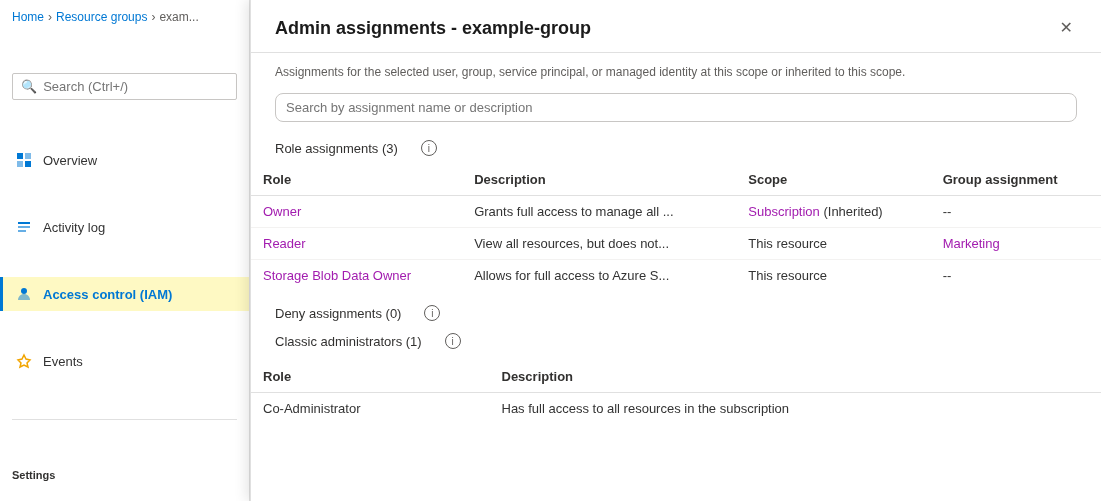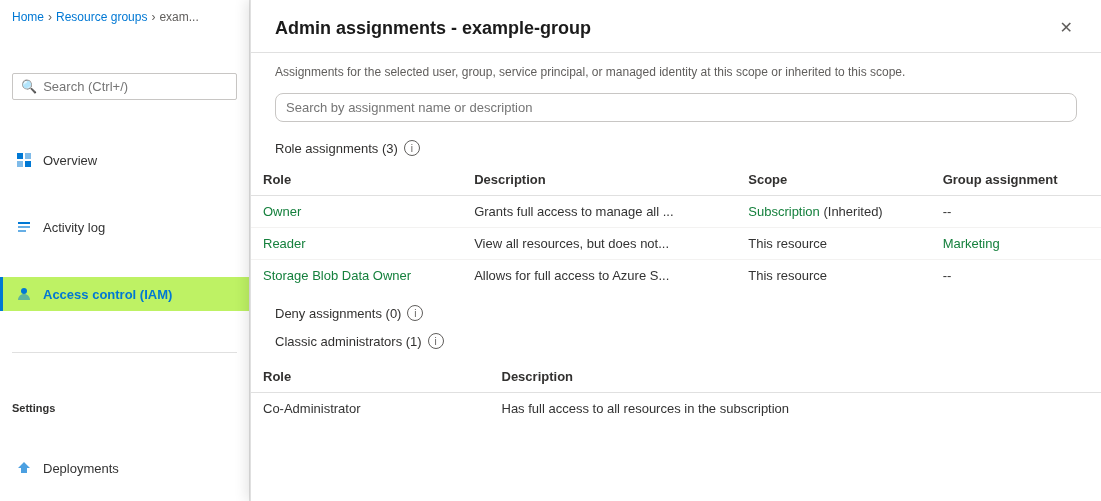--- a/index.html
+++ b/index.html
@@ -61,21 +61,21 @@
     .search-icon-small { color: #605e5c; font-size: 13px; }
 
     .nav-item {
       display: flex; align-items: center; gap: 10px;
       padding: 8px 12px;
       cursor: pointer;
       font-size: 13px;
       color: #333;
       border-left: 3px solid transparent;
     }
-    .nav-item.active { background: #bef264; border-left: 3px solid #0078d4; color: #0078d4; font-weight: 600; }
+    .nav-item.active { background: #fef9c3; border-left: 3px solid #0078d4; color: #0078d4; font-weight: 600; }
     .nav-icon { width: 18px; height: 18px; display: flex; align-items: center; justify-content: center; flex-shrink: 0; }
 
     .section-label {
       padding: 12px 12px 4px;
       font-size: 11px;
       font-weight: 700;
       color: #323130;
       text-transform: none;
     }
     .section-divider { border: none; border-top: 1px solid #e0e0e0; margin: 8px 12px 4px; }
@@ -135,21 +135,21 @@
       border: none; outline: none; font-size: 13px; color: #333; width: 100%; background: transparent;
     }
 
     .section-header {
       padding: 6px 24px 4px;
       font-size: 13px;
       font-weight: 400;
       color: #323130;
       display: flex;
       align-items: center;
-      gap: 6px;
+      gap: 23px;
     }
     .info-icon {
       width: 16px; height: 16px;
       border-radius: 50%;
       border: 1px solid #605e5c;
       display: inline-flex; align-items: center; justify-content: center;
       font-size: 10px; color: #605e5c; cursor: default; flex-shrink: 0;
     }
 
     .assignments-table {
@@ -166,21 +166,21 @@
       font-weight: 600;
       color: #323130;
       border-bottom: 1px solid #e0e0e0;
       background: #fff;
     }
     .assignments-table td {
       border-bottom: 1px solid #f3f2f1;
       color: #333;
     }
     .assignments-table tr:last-child td { border-bottom: none; }
-    .link-cell { color: #15803d; cursor: pointer; text-decoration: none; }
+    .link-cell { color: #a21caf; cursor: pointer; text-decoration: none; }
 
     .deny-section { padding: 14px 24px 6px; }
     .classic-section { padding: 6px 24px 4px; }
   </style>
 </head>
 <body>
 
 <div class="sidebar">
   <div class="breadcrumb">
     <a>Home</a>
@@ -223,20 +223,28 @@
     <span class="nav-icon">
       <svg width="16" height="16" viewBox="0 0 16 16">
           <circle cx="8" cy="5" r="3" fill="#0078d4"></circle>
           <path d="M2 14c0-3.3 2.7-6 6-6s6 2.7 6 6" fill="#0078d4" opacity="0.5"></path>
         </svg>
     </span>
     <span>Access control (IAM)</span>
   </div>
 
 
+  <div class="nav-item">
+    <span class="nav-icon">
+      <svg width="16" height="16" viewBox="0 0 16 16">
+          <polygon points="8,2 10,6 14,7 11,10 12,14 8,12 4,14 5,10 2,7 6,6" fill="none" stroke="#f2a500" stroke-width="1.5"></polygon>
+        </svg>
+    </span>
+    <span>Events</span>
+  </div>
 
   <hr class="section-divider">
   <div class="section-label">Settings</div>
 
   <div class="nav-item">
     <span class="nav-icon">
       <svg width="16" height="16" viewBox="0 0 16 16">
           <path d="M8 2L2 8h3v5h6V8h3z" fill="#0078d4" opacity="0.7"></path>
         </svg>
     </span>

